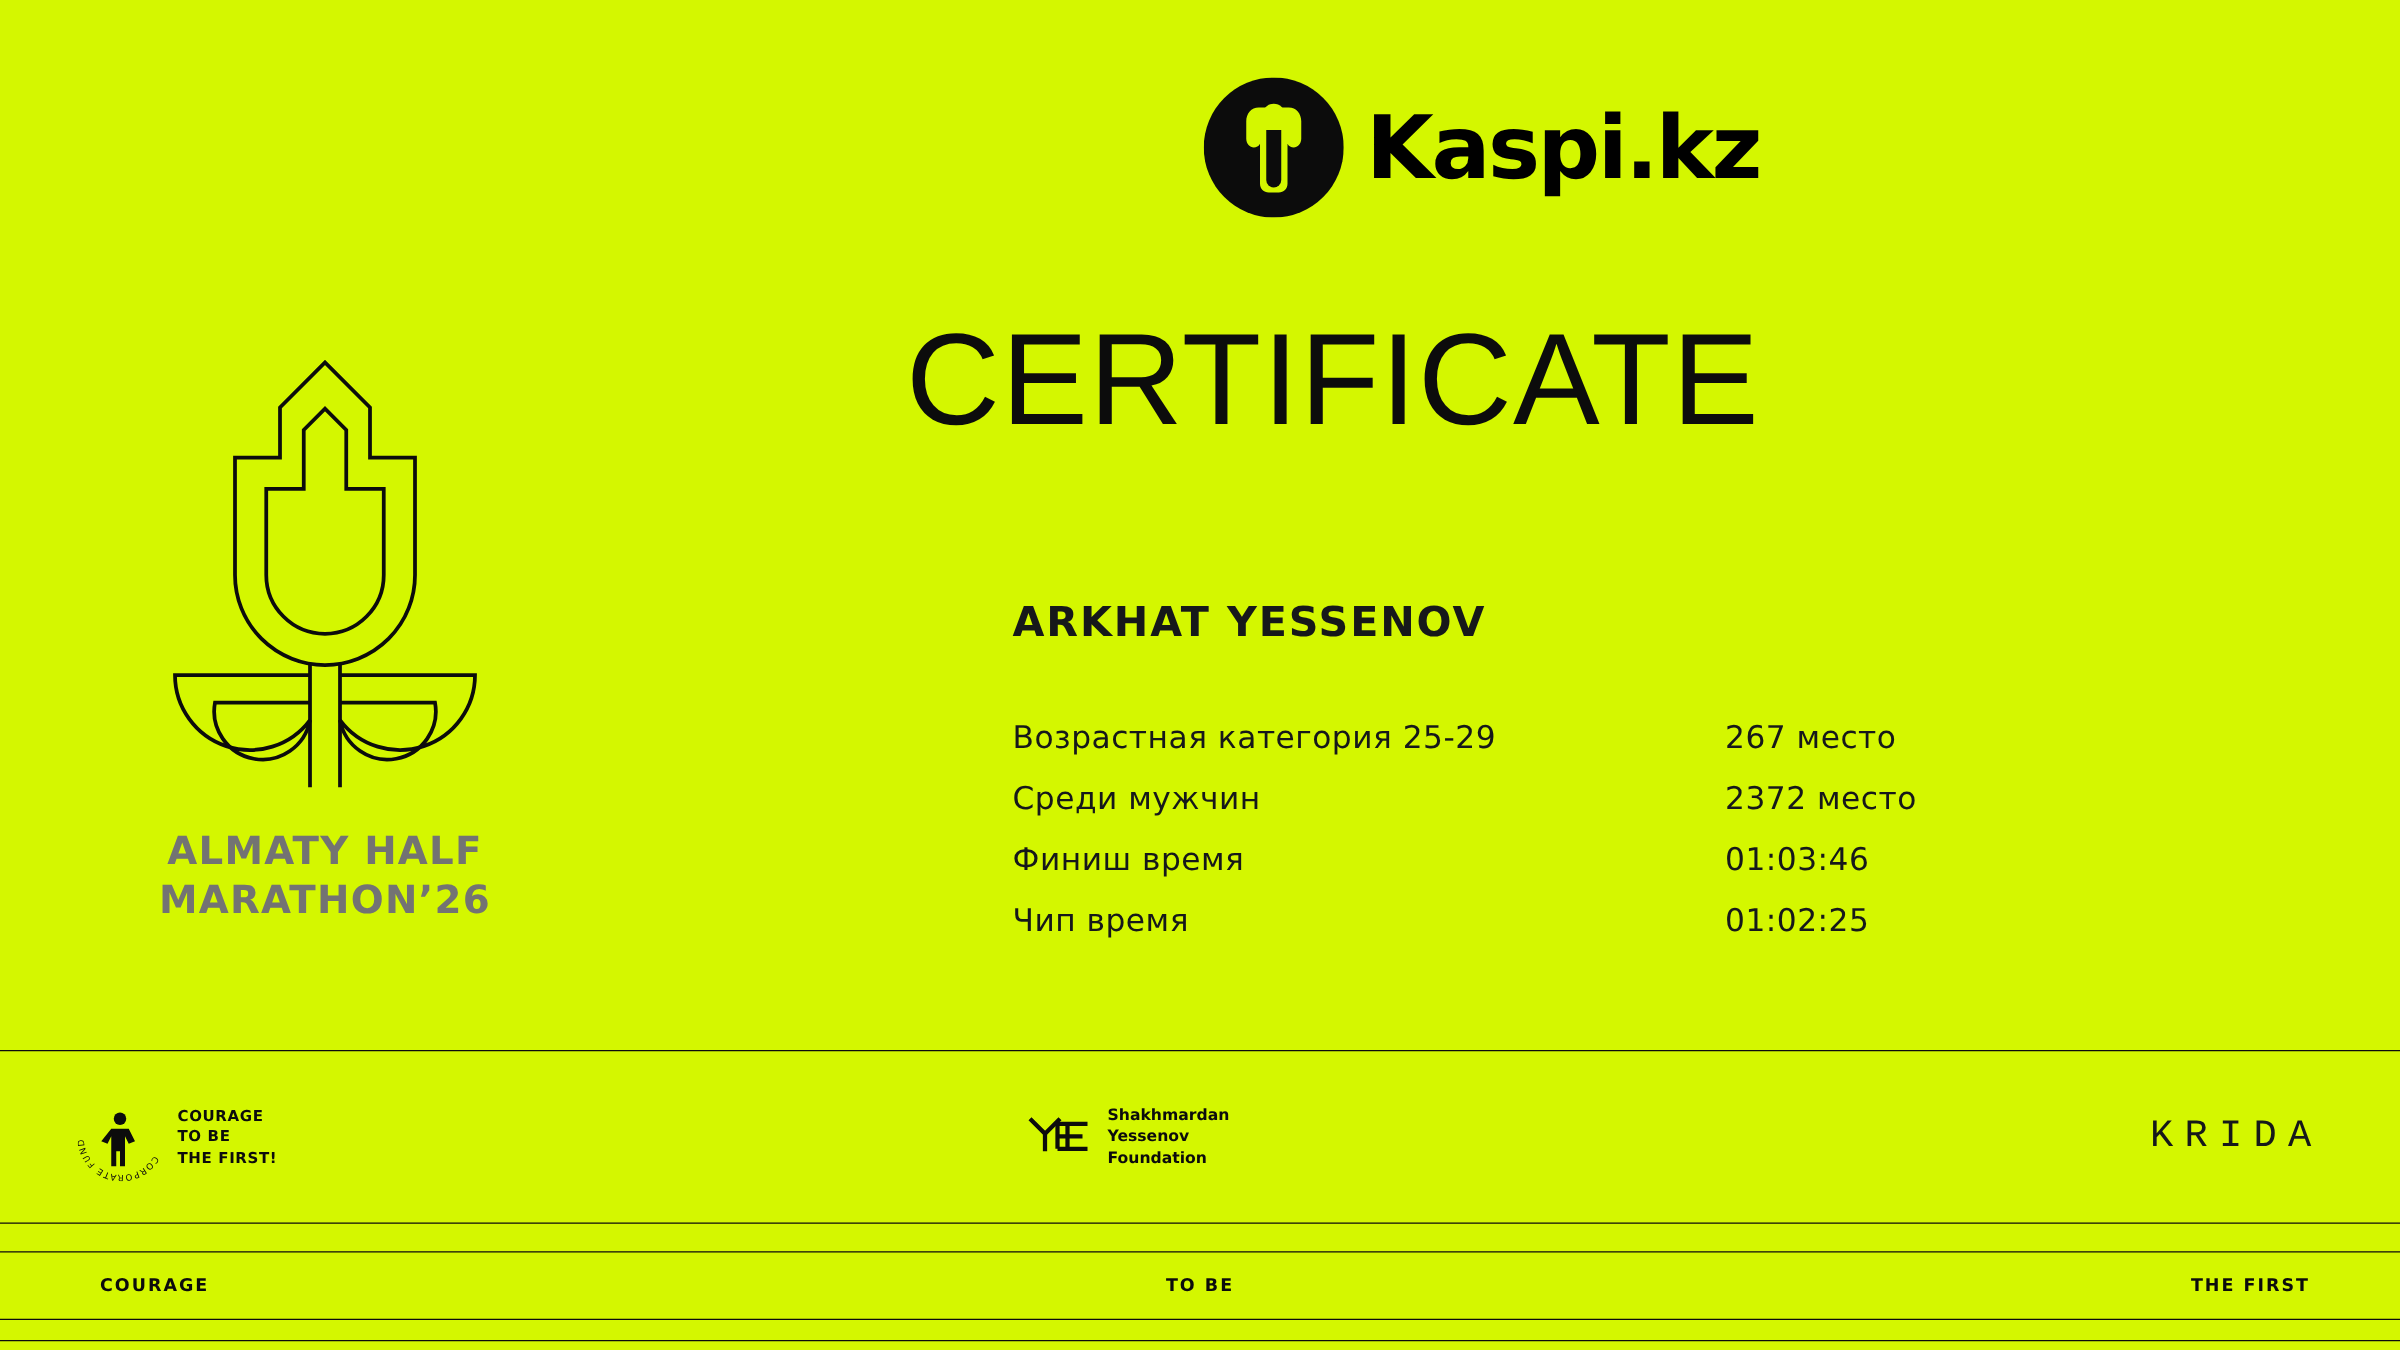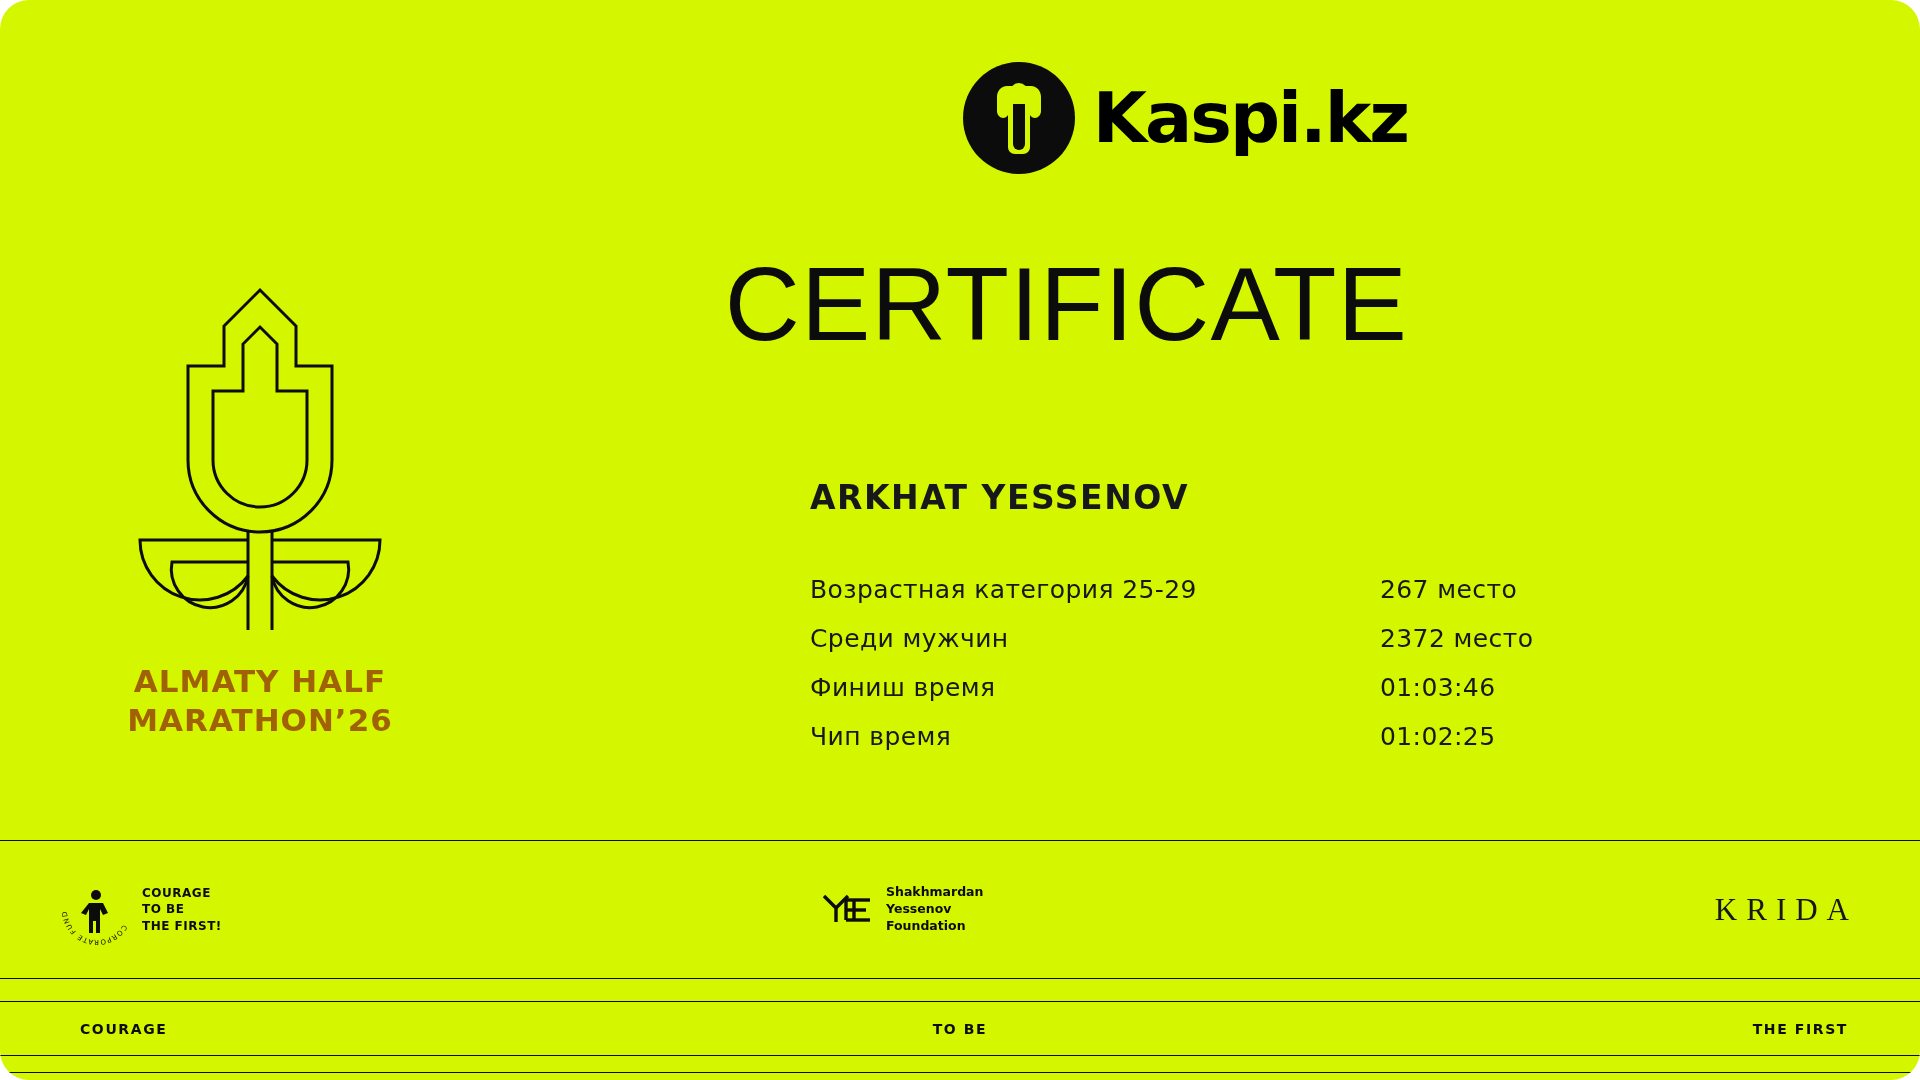--- a/index.html
+++ b/index.html
@@ -13,21 +13,20 @@
     font-family: "Liberation Sans", sans-serif;
     overflow: hidden;
   }
   #certificate {
     position: relative;
     width: 1920px;
     height: 1080px;
     background: #d4f700;
     box-sizing: border-box;
     overflow: hidden;
-    border-radius: 29px;
   }
 
   
   .kaspi-block {
     position: absolute;
     top: 62px;
     right: 512px;
     display: flex;
     align-items: center;
     gap: 18px;
@@ -114,21 +113,21 @@
     margin: 0 auto;
   }
   .event-name {
     margin-top: 32px;
     text-align: center;
     font-family: "DejaVu Sans", sans-serif;
     font-weight: bold;
     font-size: 31px;
     line-height: 1.25;
     letter-spacing: 1px;
-    color: #a16207;
+    color: #737373;
   }
 
   
   .rule {
     position: absolute;
     left: 0;
     width: 1920px;
     height: 1px;
     background: #0c0c0c;
   }
@@ -178,21 +177,21 @@
   .yessenov-text {
     font-family: "DejaVu Sans", sans-serif;
     font-weight: bold;
     font-size: 12.5px;
     line-height: 1.35;
     color: #0c0c0c;
   }
   .partner-krida {
     position: absolute;
     right: 62px;
-    font-family: Liberation Serif, serif;
+    font-family: Liberation Mono, monospace;
     font-size: 31px;
     letter-spacing: 9px;
     color: #16181a;
   }
 
   
   .slogan {
     position: absolute;
     top: 1002px;
     left: 0;

